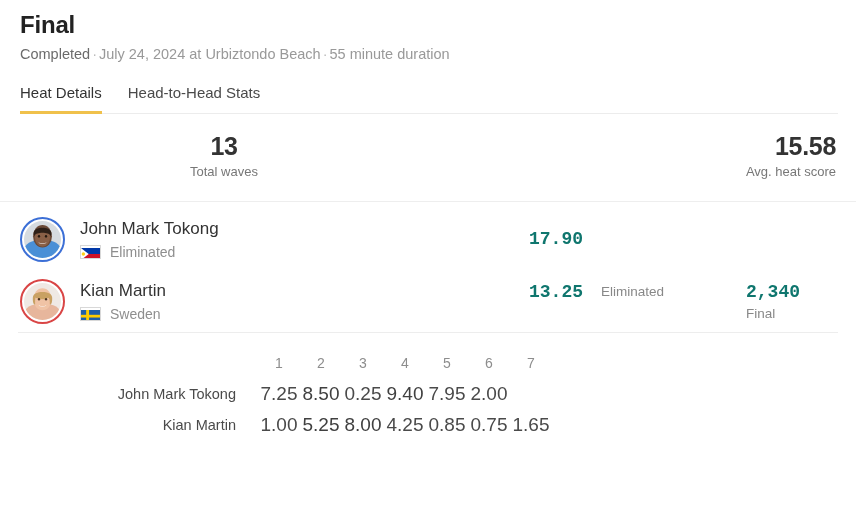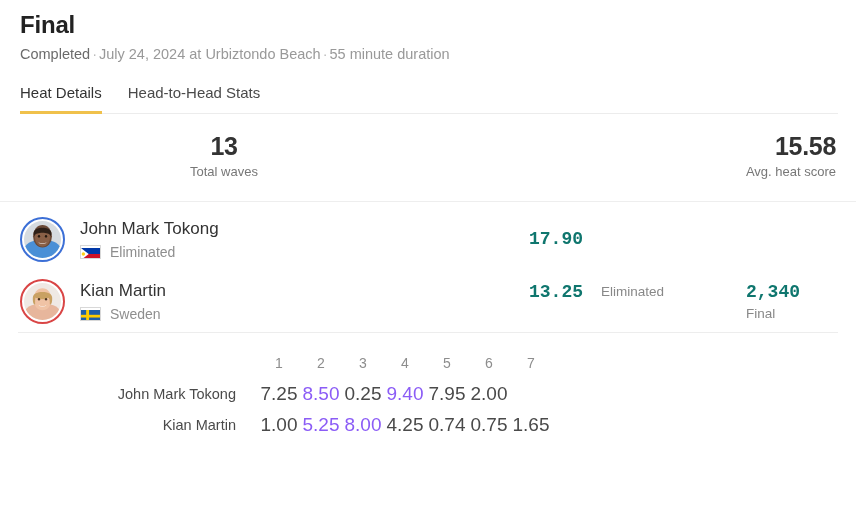--- a/index.html
+++ b/index.html
@@ -249,21 +249,21 @@
     text-align: center;
     font-size: 19px;
     color: #4a4a4a;
     white-space: nowrap;
   }
   .wt-row.head .wt-cell {
     color: #8d8d8d;
     font-size: 14px;
   }
   .wt-cell.hl {
-    color: #8b5cf6;
+    color: #404040;
   }
   .wt-cell.empty { color: transparent; }
 </style>
 </head>
 <body>
 
 <div class="page">
 
   <div class="header">
     <div class="heat-title">Final</div>
@@ -407,20 +407,20 @@
       <div class="wt-cell">2.00</div>
       <div class="wt-cell empty"></div>
     </div>
 
     <div class="wt-row">
       <div class="wt-label">Kian Martin</div>
       <div class="wt-cell">1.00</div>
       <div class="wt-cell hl">5.25</div>
       <div class="wt-cell hl">8.00</div>
       <div class="wt-cell">4.25</div>
-      <div class="wt-cell">0.74</div>
+      <div class="wt-cell">0.85</div>
       <div class="wt-cell">0.75</div>
       <div class="wt-cell">1.65</div>
     </div>
 
   </div>
 
 </div>
 
 </body></html>

